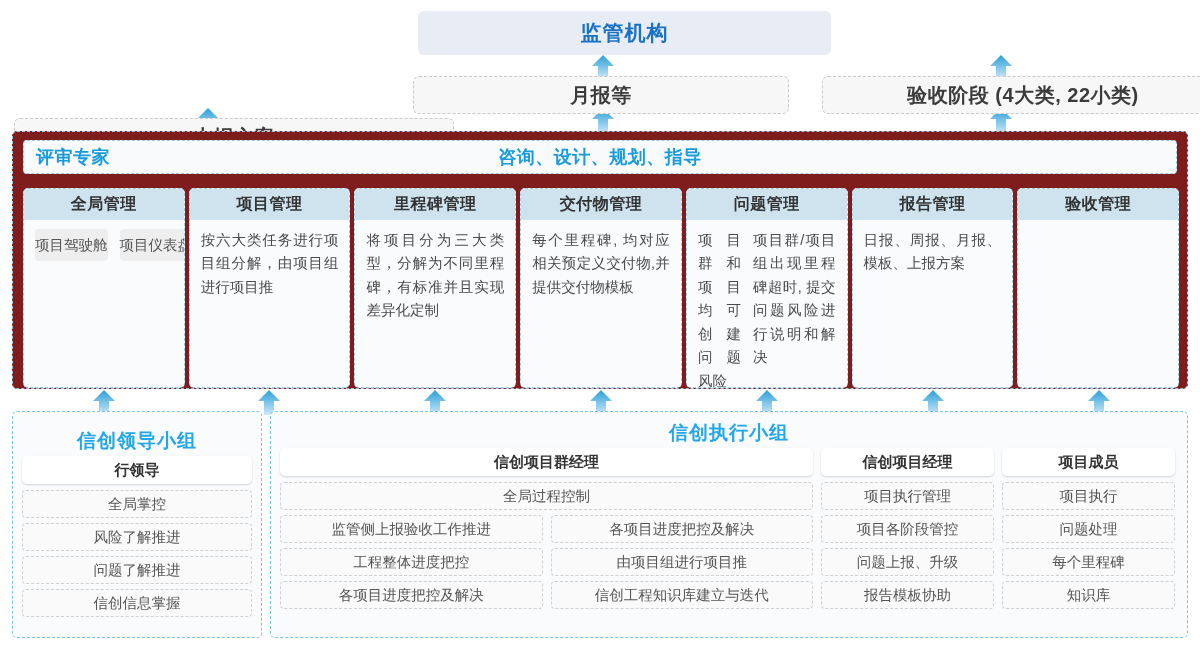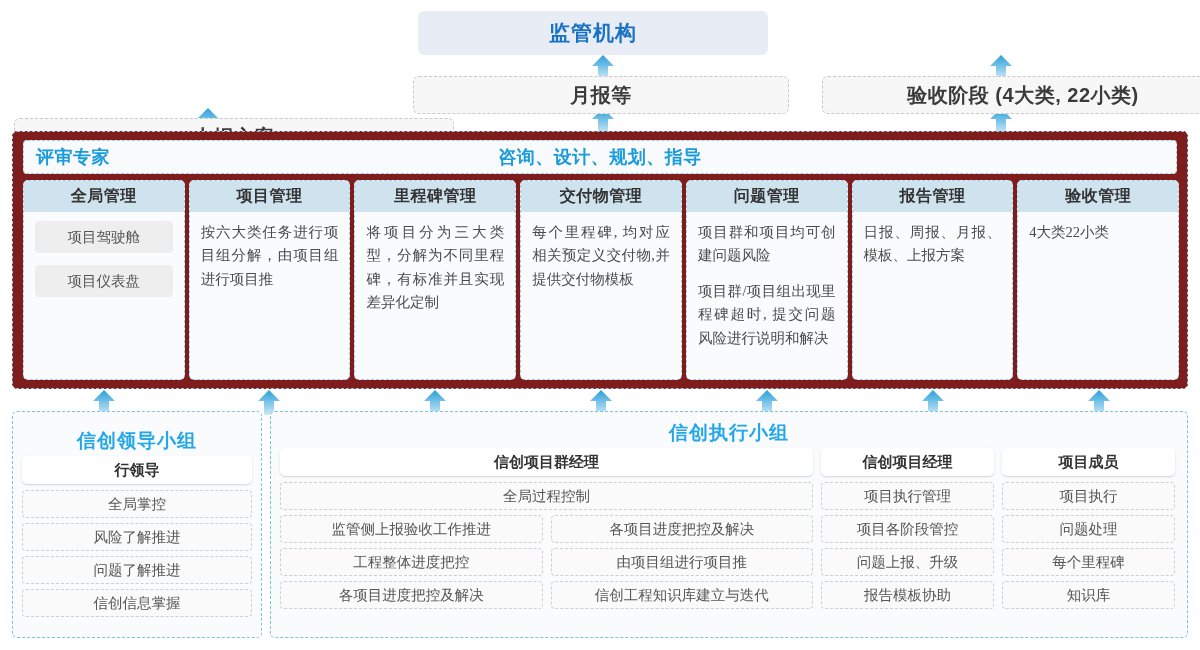--- a/index.html
+++ b/index.html
@@ -16,21 +16,21 @@
   .rbox{
     box-sizing:border-box;
     border-radius:5px;
     display:flex;align-items:center;justify-content:center;
     text-align:center;
   }
 
   
   .topbox{
     position:absolute;
-    left:418px;top:11px;width:350px;height:44px;
+    left:418px;top:11px;width:413px;height:44px;
     background:#e7ecf5;
     border-radius:6px;
     font-size:21px;font-weight:bold;color:#1a72c4;
     letter-spacing:1px;
   }
 
   
   .dashgrey{
     position:absolute;
     background:#f7f7f7;
@@ -63,21 +63,21 @@
     position:absolute;left:12px;top:50%;transform:translateY(-50%);
     font-size:18px;font-weight:bold;color:#1a9bdc;letter-spacing:.5px;
   }
   .midhead .lbl-center{
     position:absolute;left:0;right:0;top:50%;transform:translateY(-50%);
     text-align:center;
     font-size:18px;font-weight:bold;color:#1a9bdc;letter-spacing:.5px;
   }
 
   .colwrap{
-    position:absolute;left:10px;top:48px;width:1156px;height:200px;
+    position:absolute;left:10px;top:56px;width:1156px;height:200px;
     display:flex;gap:4px;
   }
   .col{
     flex:1 1 0;
     box-sizing:border-box;
     border:1px dashed #9ccbe8;
     border-radius:5px;
     background:#fafbfc;
     overflow:hidden;
     display:flex;flex-direction:column;
@@ -86,23 +86,22 @@
     height:31px;
     background:#cfe3ef;
     display:flex;align-items:center;justify-content:center;
     font-size:16px;font-weight:bold;color:#333;
     letter-spacing:.5px;
     flex:none;
   }
   .col-body{
     flex:1;
     padding:9px 11px 6px 11px;
-    display:flex;flex-direction:column;
+    display:flex;flex-direction:row;
     gap:12px;
-    font-family:Liberation Serif, serif;
   }
   .col-para{
     font-size:14.5px;
     line-height:1.62;
     color:#4a4a4a;
     text-align:justify;
     text-align-last:left;
     word-break:break-all;
   }
   .chip{
@@ -258,23 +257,20 @@
 
       <div class="col">
         <div class="col-head">报告管理</div>
         <div class="col-body">
           <div class="col-para">日报、周报、月报、模板、上报方案</div>
         </div>
       </div>
 
       <div class="col">
         <div class="col-head">验收管理</div>
-        <div class="col-body">
-          <div class="col-para">4大类22小类</div>
-        </div>
       </div>
 
     </div>
   </div>
 
   <div class="arrow" style="left:93px;top:390px;">
     <svg width="22" height="25" viewBox="0 0 22 25">
         <path d="M11 0 L22 11 L16 11 L16 25 L6 25 L6 11 L0 11 Z" fill="url(#ag1)"></path>
       </svg>
   </div>

